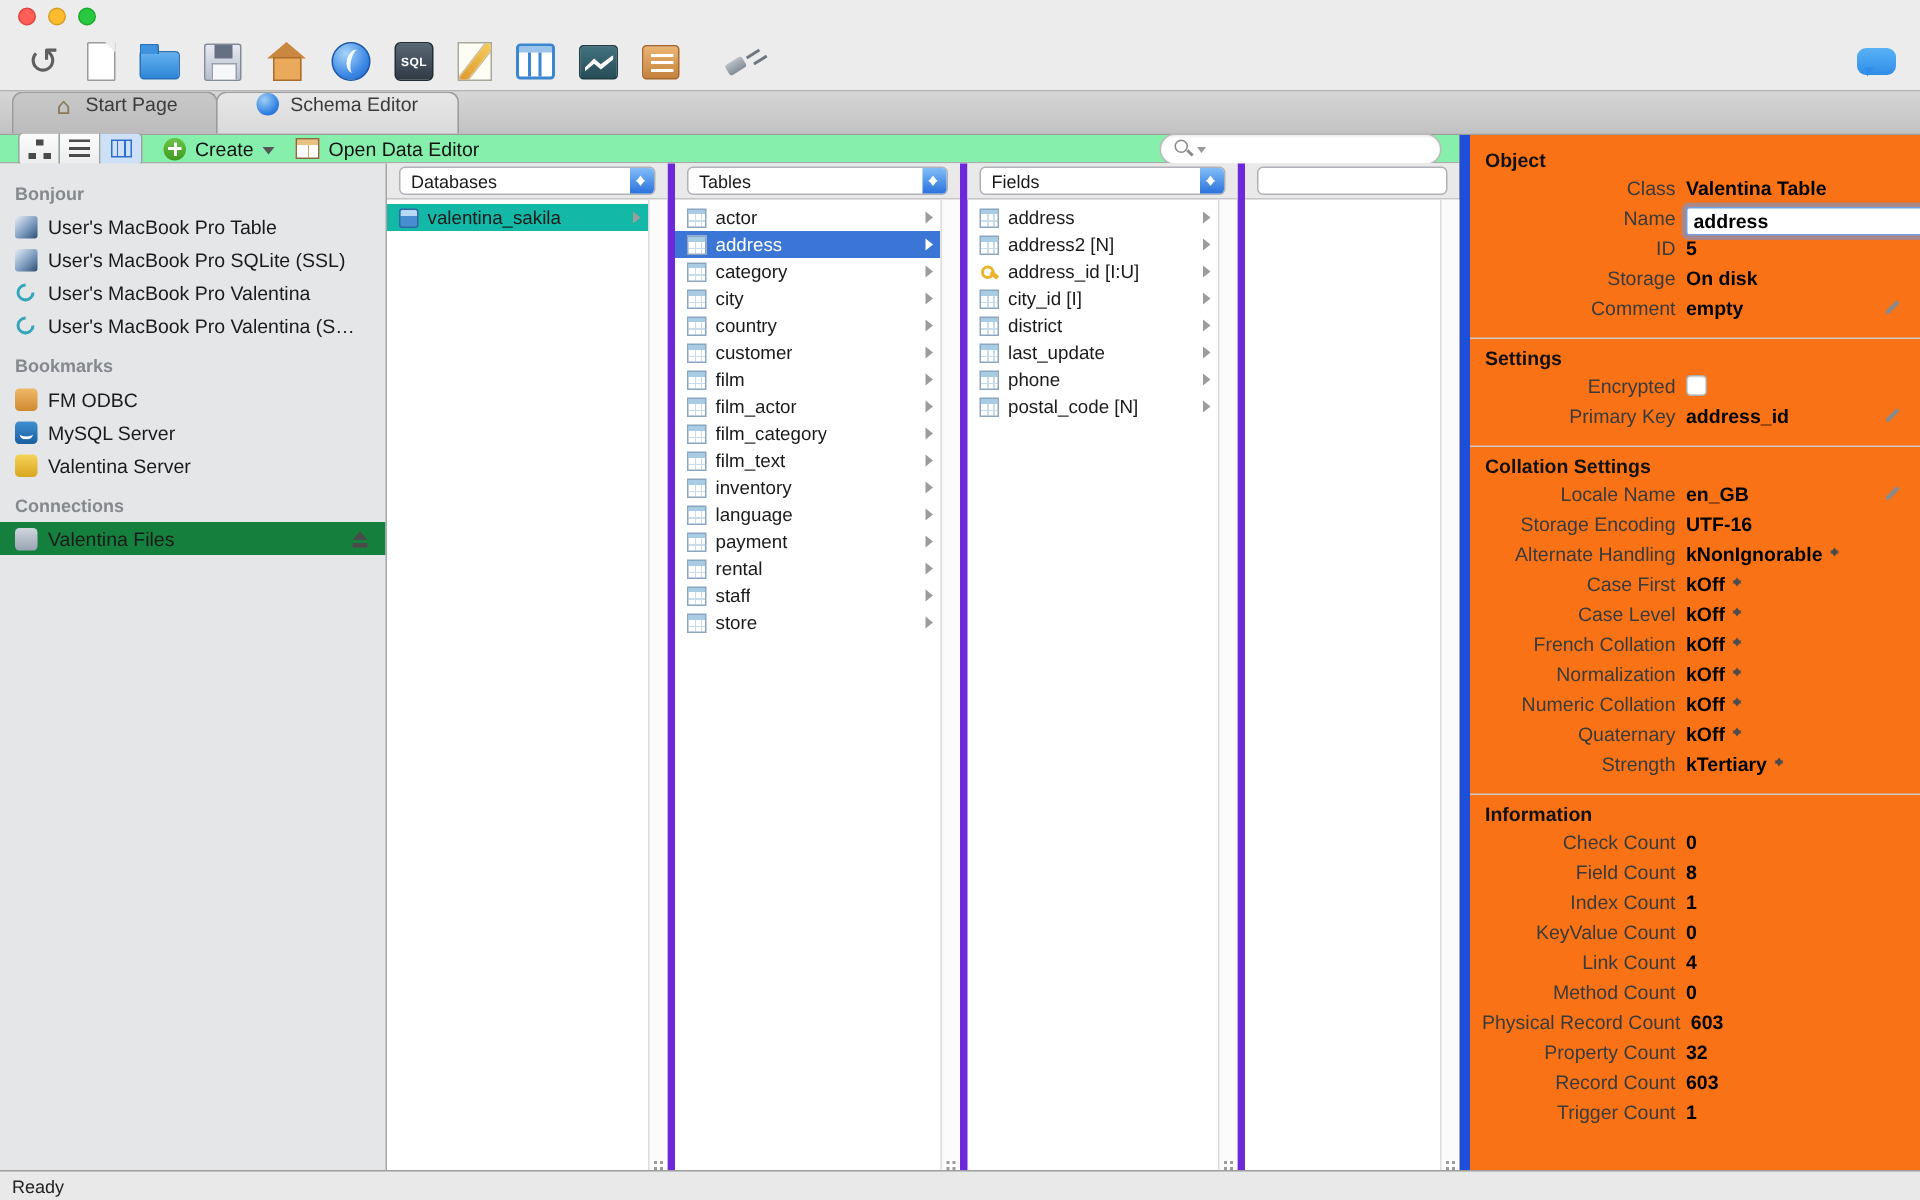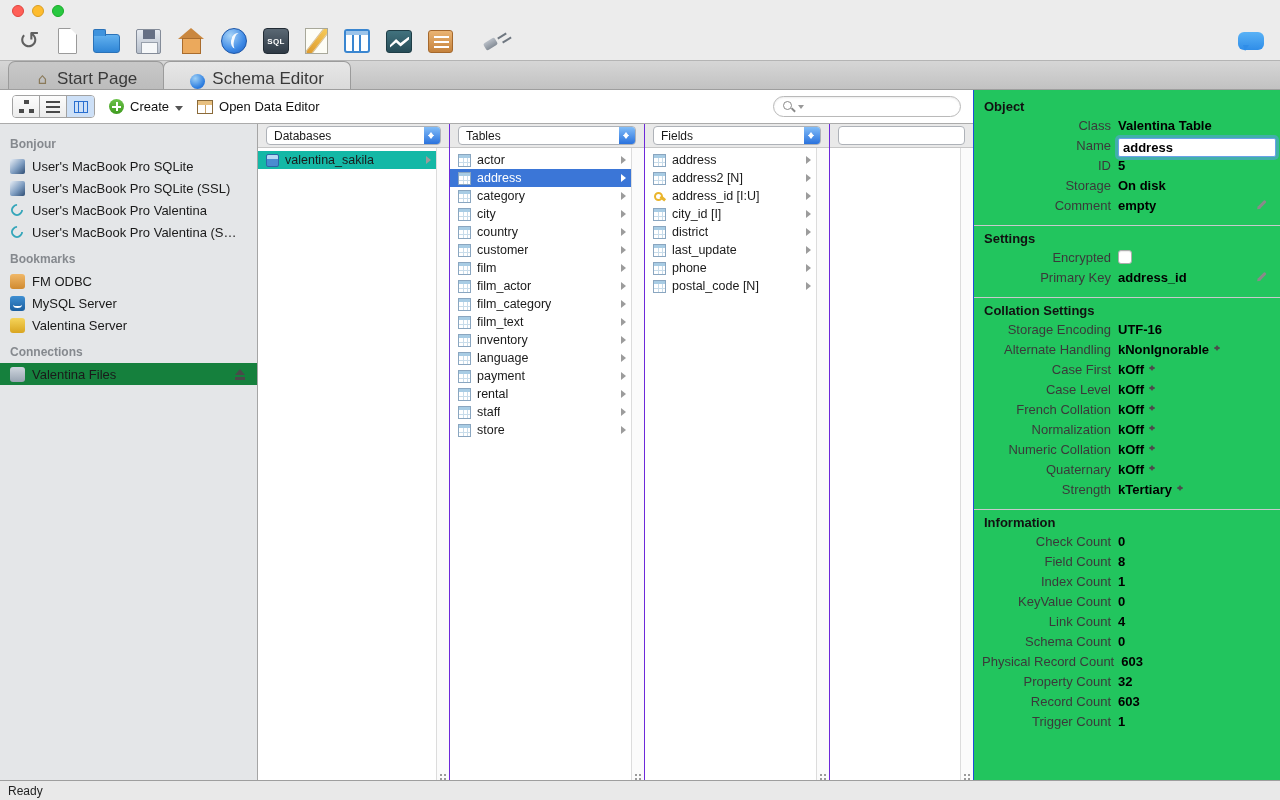--- a/index.html
+++ b/index.html
@@ -44,32 +44,32 @@
 .i-report-editor{width:25px;height:23px;border-radius:3px;background:linear-gradient(#eab473,#c5823c);border:1px solid #a5682c}
 .i-report-editor::after{content:'';position:absolute;left:5px;top:5px;width:15px;height:13px;background:repeating-linear-gradient(#fff 0 2px,transparent 2px 5px)}
 .i-connect-to-database{width:28px;height:28px;margin-left:12px}
 .i-connect-to-database::before{content:'';position:absolute;left:3px;top:13px;width:13px;height:8px;background:linear-gradient(#b9bfc7,#848c96);border-radius:2px;transform:rotate(-32deg)}
 .i-connect-to-database::after{content:'';position:absolute;left:16px;top:8px;width:10px;height:2px;background:#6f7780;transform:rotate(-32deg);box-shadow:2px 6px 0 #6f7780}
 .i-feedback{width:26px;height:18px;background:linear-gradient(#59b2f6,#2f8de8);border-radius:6px}
 .i-feedback::after{content:'';position:absolute;left:5px;bottom:-5px;border:4px solid transparent;border-top:6px solid #2f8de8;border-left-width:2px}
 
 
 .tabbar{height:30px;background:linear-gradient(#d6d6d6,#c2c2c2);border-top:1px solid #b4b4b4;border-bottom:1px solid #9e9e9e;display:flex;align-items:flex-end;padding-left:8px}
-.tab{height:28px;display:flex;align-items:flex-end;gap:7px;padding:0 26px;border:1px solid #9b9b9b;border-bottom:none;border-radius:7px 7px 0 0;background:linear-gradient(#c8c8c8,#bcbcbc);font-size:17px;color:#3a3a3a;margin-right:-1px;position:relative}
+.tab{height:28px;display:flex;align-items:flex-start;gap:7px;padding:0 26px;border:1px solid #9b9b9b;border-bottom:none;border-radius:7px 7px 0 0;background:linear-gradient(#c8c8c8,#bcbcbc);font-size:13px;color:#3a3a3a;margin-right:-1px;position:relative}
 .tab.active{background:linear-gradient(#e7e7e7,#dadada);z-index:2}
 .tab-home-ic{width:15px;text-align:center}
 .tab-home-ic::before{content:'⌂';font-size:15px;color:#8a7a5a;font-family:"DejaVu Sans",sans-serif}
 .tab-schema-ic{width:15px;height:15px;border-radius:50%;background:radial-gradient(circle at 35% 30%,#9ed0f6,#2f7fe0 65%,#1d5fc2)}
 
 
 .main{flex:1;display:flex;min-height:0}
 .left{width:973px;display:flex;flex-direction:column;min-height:0}
 
 
-.toolbar2{height:34px;background:#ffffff;border-bottom:1px solid #ababab;display:flex;align-items:center;padding:0 12px;gap:14px}
+.toolbar2{height:19px;background:#86efac;border-bottom:1px solid #ababab;display:flex;align-items:center;padding:0 12px;gap:14px}
 .seg{display:flex;border:1px solid #a2a2a2;border-radius:4px;overflow:hidden}
 .segbtn{width:27px;height:21px;display:flex;align-items:center;justify-content:center;background:linear-gradient(#fcfcfc,#ececec);border-right:1px solid #a2a2a2}
 .segbtn:last-child{border-right:none}
 .segbtn.active{background:#cde0f7}
 .ic-tree{position:relative;width:15px;height:13px}
 .ic-tree::before{content:'';position:absolute;top:0;left:5px;width:5px;height:4px;background:#4a4a4a}
 .ic-tree::after{content:'';position:absolute;bottom:0;left:0;width:5px;height:4px;background:#4a4a4a;box-shadow:10px 0 0 #4a4a4a}
 .ic-list{width:14px;height:12px;background:repeating-linear-gradient(#4a4a4a 0 2px,transparent 2px 5px)}
 .ic-columns{width:14px;height:12px;border:1px solid #2a6fd0;background:linear-gradient(90deg,transparent 0 3px,#2a6fd0 3px 4px,transparent 4px 8px,#2a6fd0 8px 9px,transparent 9px)}
 .createbtn,.odebtn{display:flex;align-items:center;gap:6px;font-size:13px;color:#111}
@@ -98,21 +98,21 @@
 .si-mysql{background:linear-gradient(#3f8fd2,#1a5fa0)}
 .si-mysql::after{content:'';position:absolute;left:3px;top:5px;width:9px;height:5px;border-bottom:2px solid #fff;border-radius:50%}
 .si-vserver{background:linear-gradient(#f5d45a,#d9a520)}
 .si-vfiles{background:linear-gradient(#cfd6de,#98a4b2)}
 .eject{margin-left:auto;position:relative;width:13px;height:11px;flex:0 0 auto}
 .eject::before{content:'';position:absolute;left:1px;top:0;border-left:5px solid transparent;border-right:5px solid transparent;border-bottom:6px solid #4a4a4a}
 .eject::after{content:'';position:absolute;left:1px;bottom:0;width:10px;height:2.5px;background:#4a4a4a}
 
 
 .browser{flex:1;display:flex;min-width:0;background:#fff}
-.bcol{border-right:1px solid #6d28d9;display:flex;flex-direction:column;min-width:0}
+.bcol{border-right:5px solid #6d28d9;display:flex;flex-direction:column;min-width:0}
 .bcol:nth-child(1){width:192px;flex:0 0 auto}
 .bcol:nth-child(2){width:195px;flex:0 0 auto}
 .bcol:nth-child(3){width:185px;flex:0 0 auto}
 .bcol:nth-child(4){flex:1;border-right:none}
 .bcol-head{height:24px;background:#e9e9e9;border-bottom:1px solid #c6c6c6;display:flex;align-items:center;padding:0 8px;flex:0 0 auto}
 .combo{flex:1;height:19px;background:#fff;border:1px solid #aeb2b8;border-radius:4px;position:relative;display:flex;align-items:center;padding-left:7px;font-size:12px}
 .stepper{position:absolute;right:0;top:0;bottom:0;width:16px;border-radius:0 3px 3px 0;background:linear-gradient(#82bdf8,#2a72dd)}
 .stepper::before{content:'';position:absolute;left:4px;top:2px;border:3px solid transparent;border-bottom:4px solid #fff}
 .stepper::after{content:'';position:absolute;left:4px;bottom:2px;border:3px solid transparent;border-top:4px solid #fff}
 .bcol-body{flex:1;position:relative;min-height:0;overflow:hidden}
@@ -126,21 +126,21 @@
 .sel-blue .arrow{border-left-color:#fff}
 .sel-gray{background:#14b8a6}
 .li{flex:0 0 auto}
 .li-database{width:13px;height:13px;border-radius:2px;background:linear-gradient(#b8d8f4 0 4px,#4a8cd0 4px);border:1px solid #2e66a8}
 .li-table,.li-field{width:13px;height:13px;border:1px solid #8aa6c0;background-color:#fff;background-image:linear-gradient(#a8cce4 0 3px,transparent 3px),linear-gradient(90deg,transparent 0 4px,#c8dcea 4px 5px,transparent 5px 8px,#c8dcea 8px 9px,transparent 9px),linear-gradient(transparent 0 7px,#c8dcea 7px 8px,transparent 8px)}
 .li-key{position:relative;width:13px;height:13px}
 .li-key::before{content:'';position:absolute;left:1px;top:2px;width:5px;height:5px;border:2px solid #eab52c;border-radius:50%}
 .li-key::after{content:'';position:absolute;left:7px;top:7px;width:6px;height:2.5px;background:#eab52c;transform:rotate(40deg)}
 
 
-.inspector{flex:1;border-left:1px solid #1d4ed8;background:#22c55e;overflow:hidden;padding:6px 8px 0 6px}
+.inspector{flex:1;border-left:7px solid #1d4ed8;background:#f97316;overflow:hidden;padding:6px 8px 0 6px}
 .ititle{font-weight:bold;font-size:13px;padding:3px 2px 4px 4px;color:#111}
 .idiv{height:1px;background:#c8cacc;margin:7px -8px 2px -6px}
 .irow{min-height:20px;display:flex;padding:0 2px}
 .ilabel{flex:0 0 136px;text-align:right;padding-right:7px;color:#3a3a3a;font-size:13px;white-space:nowrap}
 .ivalue{font-weight:bold;font-size:13px;color:#000;white-space:nowrap}
 .ivalue-input{width:158px;height:19px;border:1px solid #6aa1e8;border-radius:2px;font-family:inherit;font-size:13px;font-weight:bold;padding:0 4px;outline:none;box-shadow:0 0 0 3px rgba(96,156,245,.5);background:#fff}
 .icheck{width:14px;height:14px;background:#fff;border:1px solid #adadad;border-radius:3px;box-shadow:inset 0 1px 1px rgba(0,0,0,.08)}
 .istep{width:9px;height:12px;position:relative;margin-left:4px;flex:0 0 auto}
 .istep::before{content:'';position:absolute;left:1px;top:0;border:3.5px solid transparent;border-bottom:4px solid #4c4c4c}
 .istep::after{content:'';position:absolute;left:1px;bottom:0;border:3.5px solid transparent;border-top:4px solid #4c4c4c}
@@ -223,21 +223,21 @@
           <span class="scaret"></span>
           <input class="searchin" type="text" placeholder="" style="">
         </div>
       </div>
 
       <div class="content">
         <div class="sidebar">
             <div class="sb-title">Bonjour</div>
             <div class="sb-item">
               <span class="si si-sqlite"></span>
-              <span class="sb-label">User's MacBook Pro SQLite</span>
+              <span class="sb-label">User's MacBook Pro Table</span>
             </div>
             <div class="sb-item">
               <span class="si si-sqlite"></span>
               <span class="sb-label">User's MacBook Pro SQLite (SSL)</span>
             </div>
             <div class="sb-item">
               <span class="si si-valentina"></span>
               <span class="sb-label">User's MacBook Pro Valentina</span>
             </div>
             <div class="sb-item">
@@ -480,20 +480,25 @@
           <span class="icheck"></span>
         </div>
         <div class="irow">
           <span class="ilabel">Primary Key</span>
           <span class="ivalue">address_id</span>
           <span class="pencil"></span>
         </div>
         <div class="idiv"></div>
         <div class="ititle">Collation Settings</div>
         <div class="irow">
+          <span class="ilabel">Locale Name</span>
+          <span class="ivalue">en_GB</span>
+          <span class="pencil"></span>
+        </div>
+        <div class="irow">
           <span class="ilabel">Storage Encoding</span>
           <span class="ivalue">UTF-16</span>
         </div>
         <div class="irow">
           <span class="ilabel">Alternate Handling</span>
           <span class="ivalue">kNonIgnorable</span>
           <span class="istep"></span>
         </div>
         <div class="irow">
           <span class="ilabel">Case First</span>
@@ -546,21 +551,21 @@
         </div>
         <div class="irow">
           <span class="ilabel">KeyValue Count</span>
           <span class="ivalue">0</span>
         </div>
         <div class="irow">
           <span class="ilabel">Link Count</span>
           <span class="ivalue">4</span>
         </div>
         <div class="irow">
-          <span class="ilabel">Schema Count</span>
+          <span class="ilabel">Method Count</span>
           <span class="ivalue">0</span>
         </div>
         <div class="irow">
           <span class="ilabel">Physical Record Count</span>
           <span class="ivalue">603</span>
         </div>
         <div class="irow">
           <span class="ilabel">Property Count</span>
           <span class="ivalue">32</span>
         </div>

